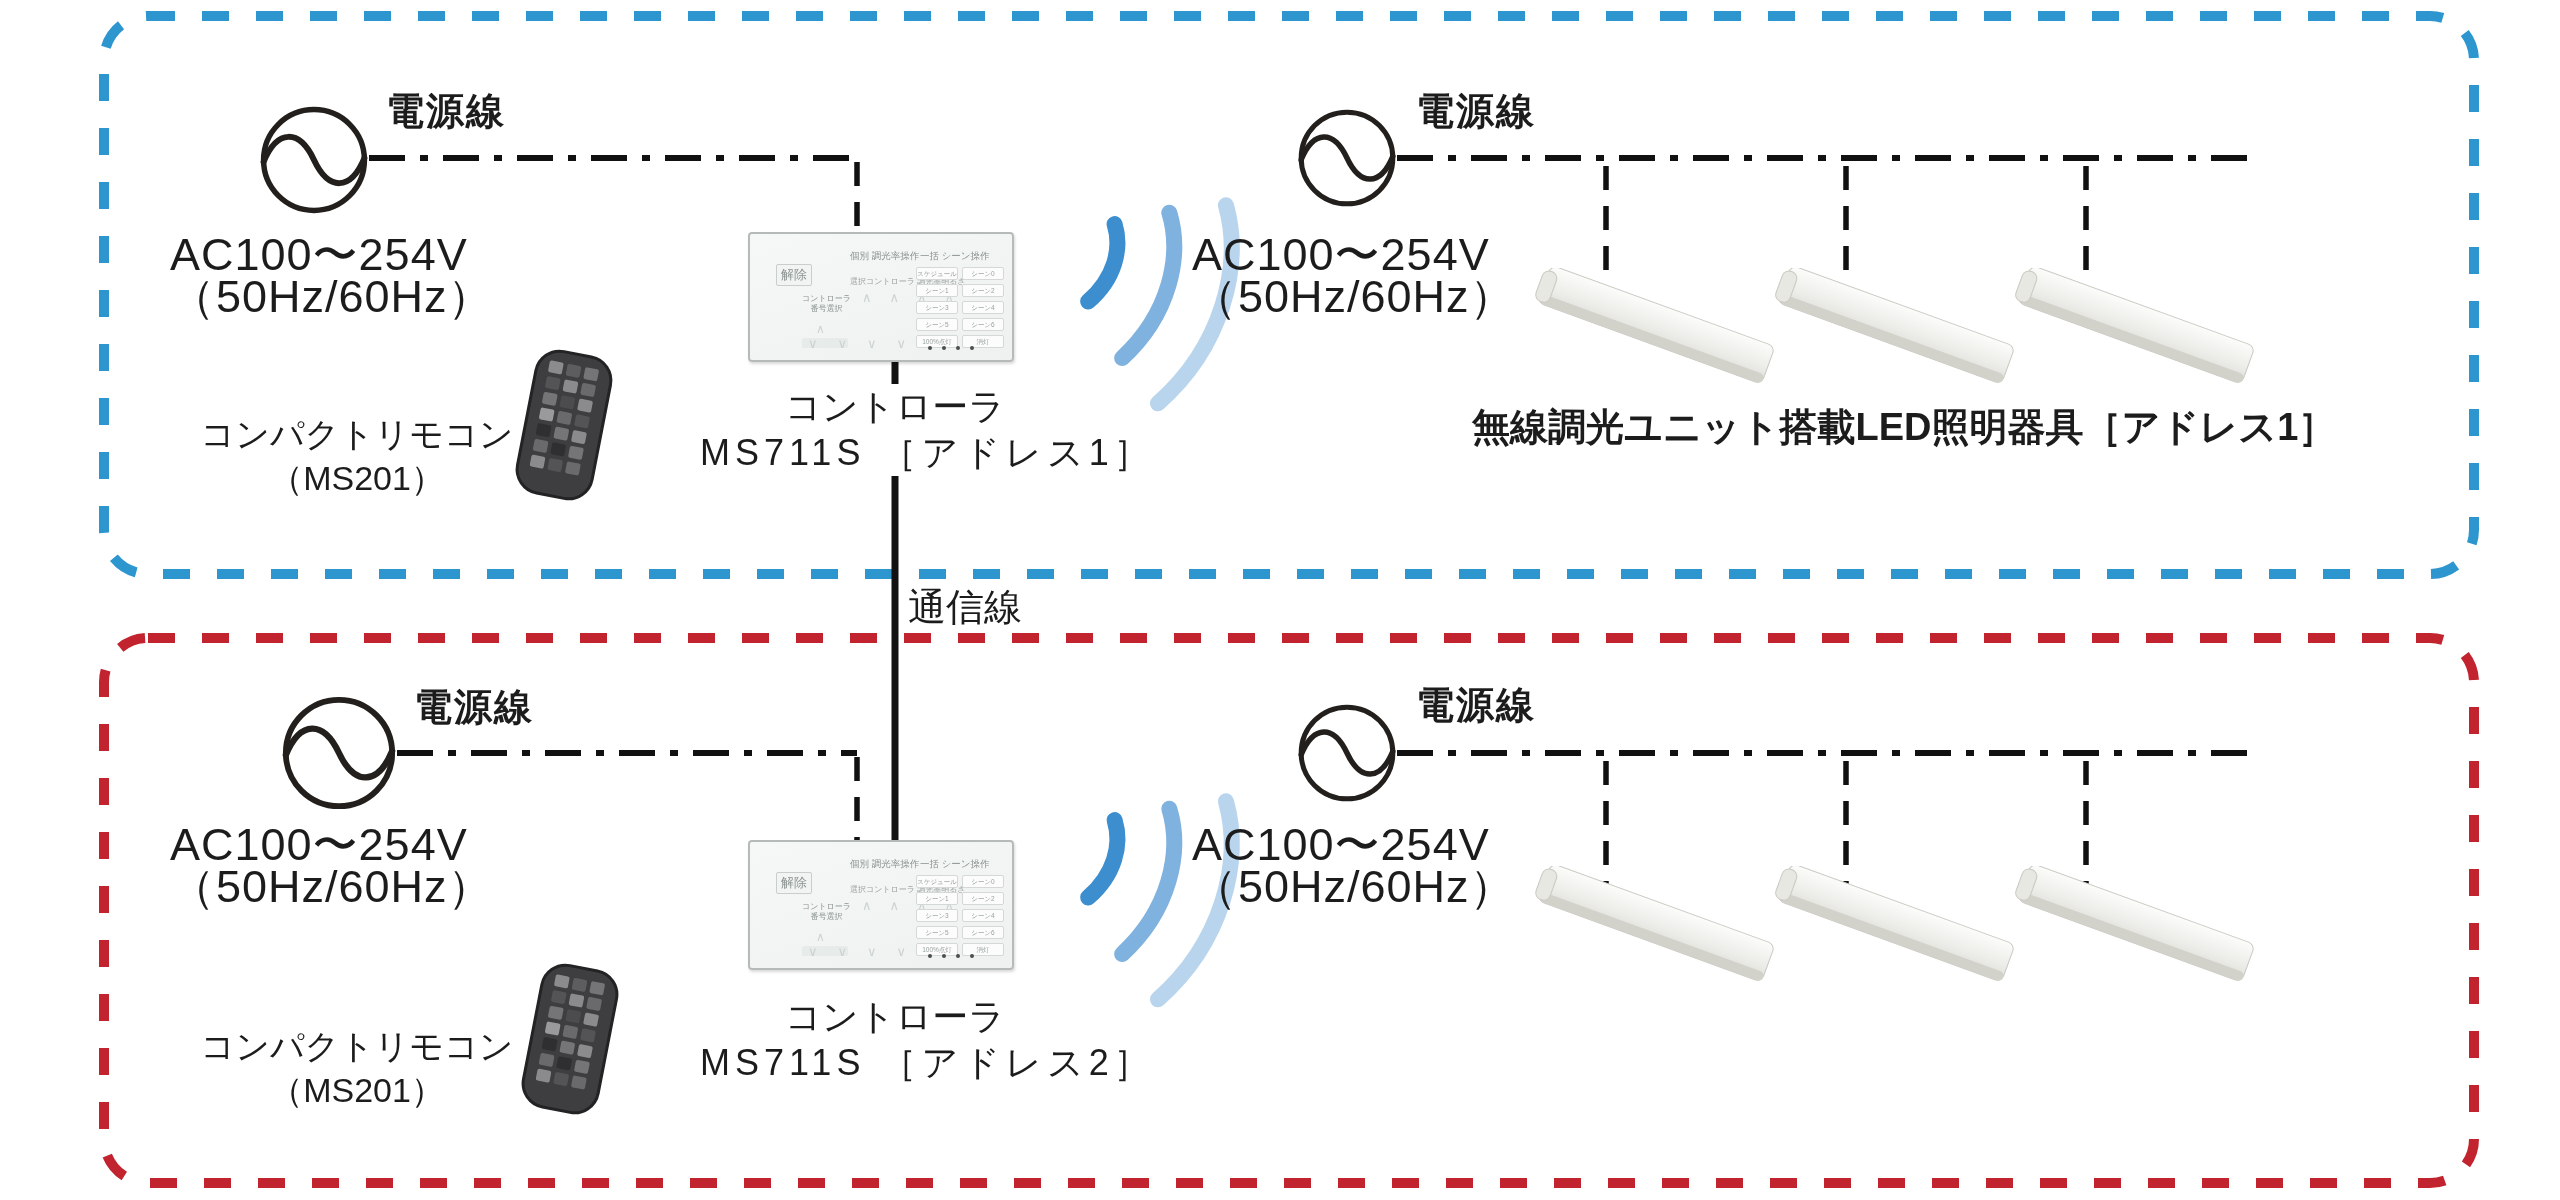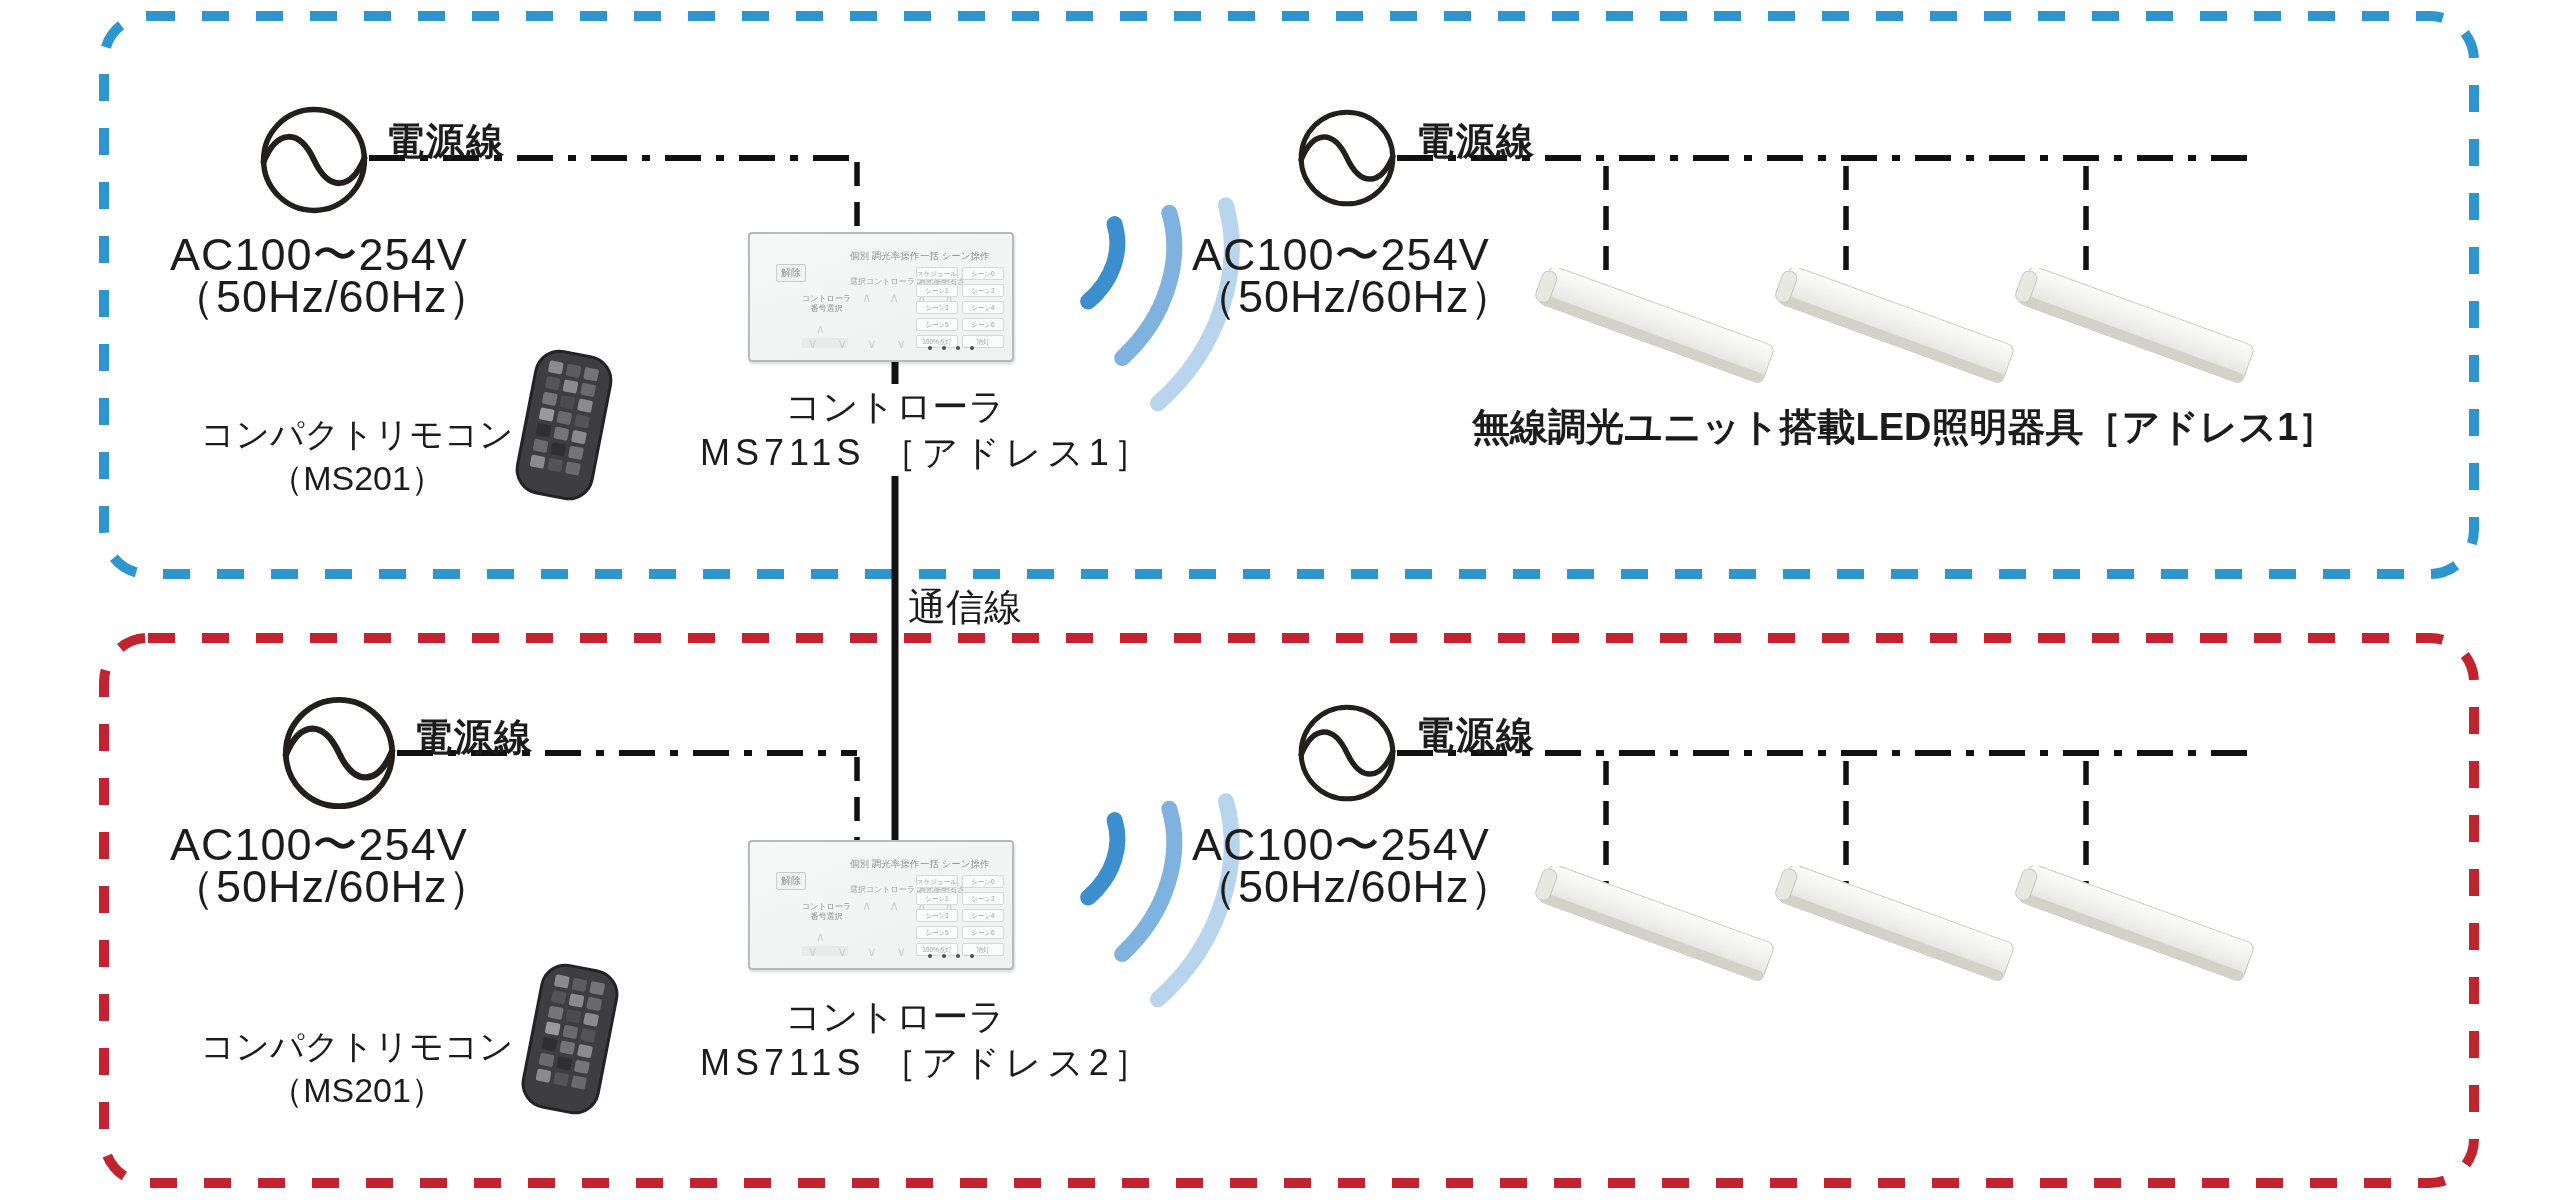--- a/index.html
+++ b/index.html
@@ -1,33 +1,33 @@
 <!DOCTYPE html>
 <html><head>
 <meta charset="utf-8">
 <style>
   html,body{margin:0;padding:0;background:#fff;}
   .canvas{position:relative;width:2560px;height:1200px;background:#fff;overflow:hidden;
           font-family:"Liberation Sans",sans-serif;color:#1c1c1c;}
   .overlay{position:absolute;left:0;top:0;width:2560px;height:1200px;}
   .abs{position:absolute;}
   .lbl{position:absolute;white-space:nowrap;}
-  .power-lbl{font-size:38px;font-weight:600;letter-spacing:2px;margin-top:30px;}
+  .power-lbl{font-size:38px;font-weight:600;letter-spacing:2px;}
   .ac-text{font-size:45px;text-align:center;line-height:42px;letter-spacing:1px;}
   .two-line{text-align:center;line-height:42px;}
   .remote-lbl{font-size:34px;line-height:44px;}
   .ctrl-lbl{font-size:36px;line-height:46px;background:#fff;}
   .ctrl-lbl .ms{letter-spacing:5px;text-align:right;}
   .comm-lbl{font-size:38px;}
   .led-lbl{font-size:38px;font-weight:700;text-align:center;}
   
   .ctrl-panel{position:absolute;width:262px;height:126px;background:linear-gradient(160deg,#f6f8f7,#eef1f0);
               border:2px solid #b6bbb9;border-radius:4px;box-shadow:1px 2px 3px rgba(0,0,0,0.15);}
   .cp{position:absolute;color:#8a938f;white-space:nowrap;}
-  .cp-release{left:26px;top:30px;font-size:10px;border:1px solid #c9cecc;border-radius:2px;
+  .cp-release{left:26px;top:30px;font-size:13px;border:1px solid #c9cecc;border-radius:2px;
               padding:1px 4px;background:#f2f4f3;}
   .cp-head-l{left:72px;top:16px;font-size:9.5px;margin-left:28px;}
   .cp-head-r{left:170px;top:16px;font-size:9.5px;}
   .cp-sub{left:100px;top:42px;font-size:8px;color:#9aa29f;}
   .cp-sel{left:52px;top:60px;font-size:8px;text-align:center;line-height:10px;}
   .cp-chevu{left:112px;top:56px;font-size:13px;letter-spacing:18px;color:#cbd3d0;}
   .cp-chev1{left:66px;top:88px;font-size:12px;color:#cbd3d0;}
   .cp-blank{left:52px;top:104px;width:46px;height:10px;background:#e7ebea;border-radius:2px;}
   .cp-chevd{left:58px;top:102px;font-size:13px;letter-spacing:20px;color:#cbd3d0;}
   .cp-grid{left:166px;top:33px;display:grid;grid-template-columns:40px 40px;gap:4px 6px;}

